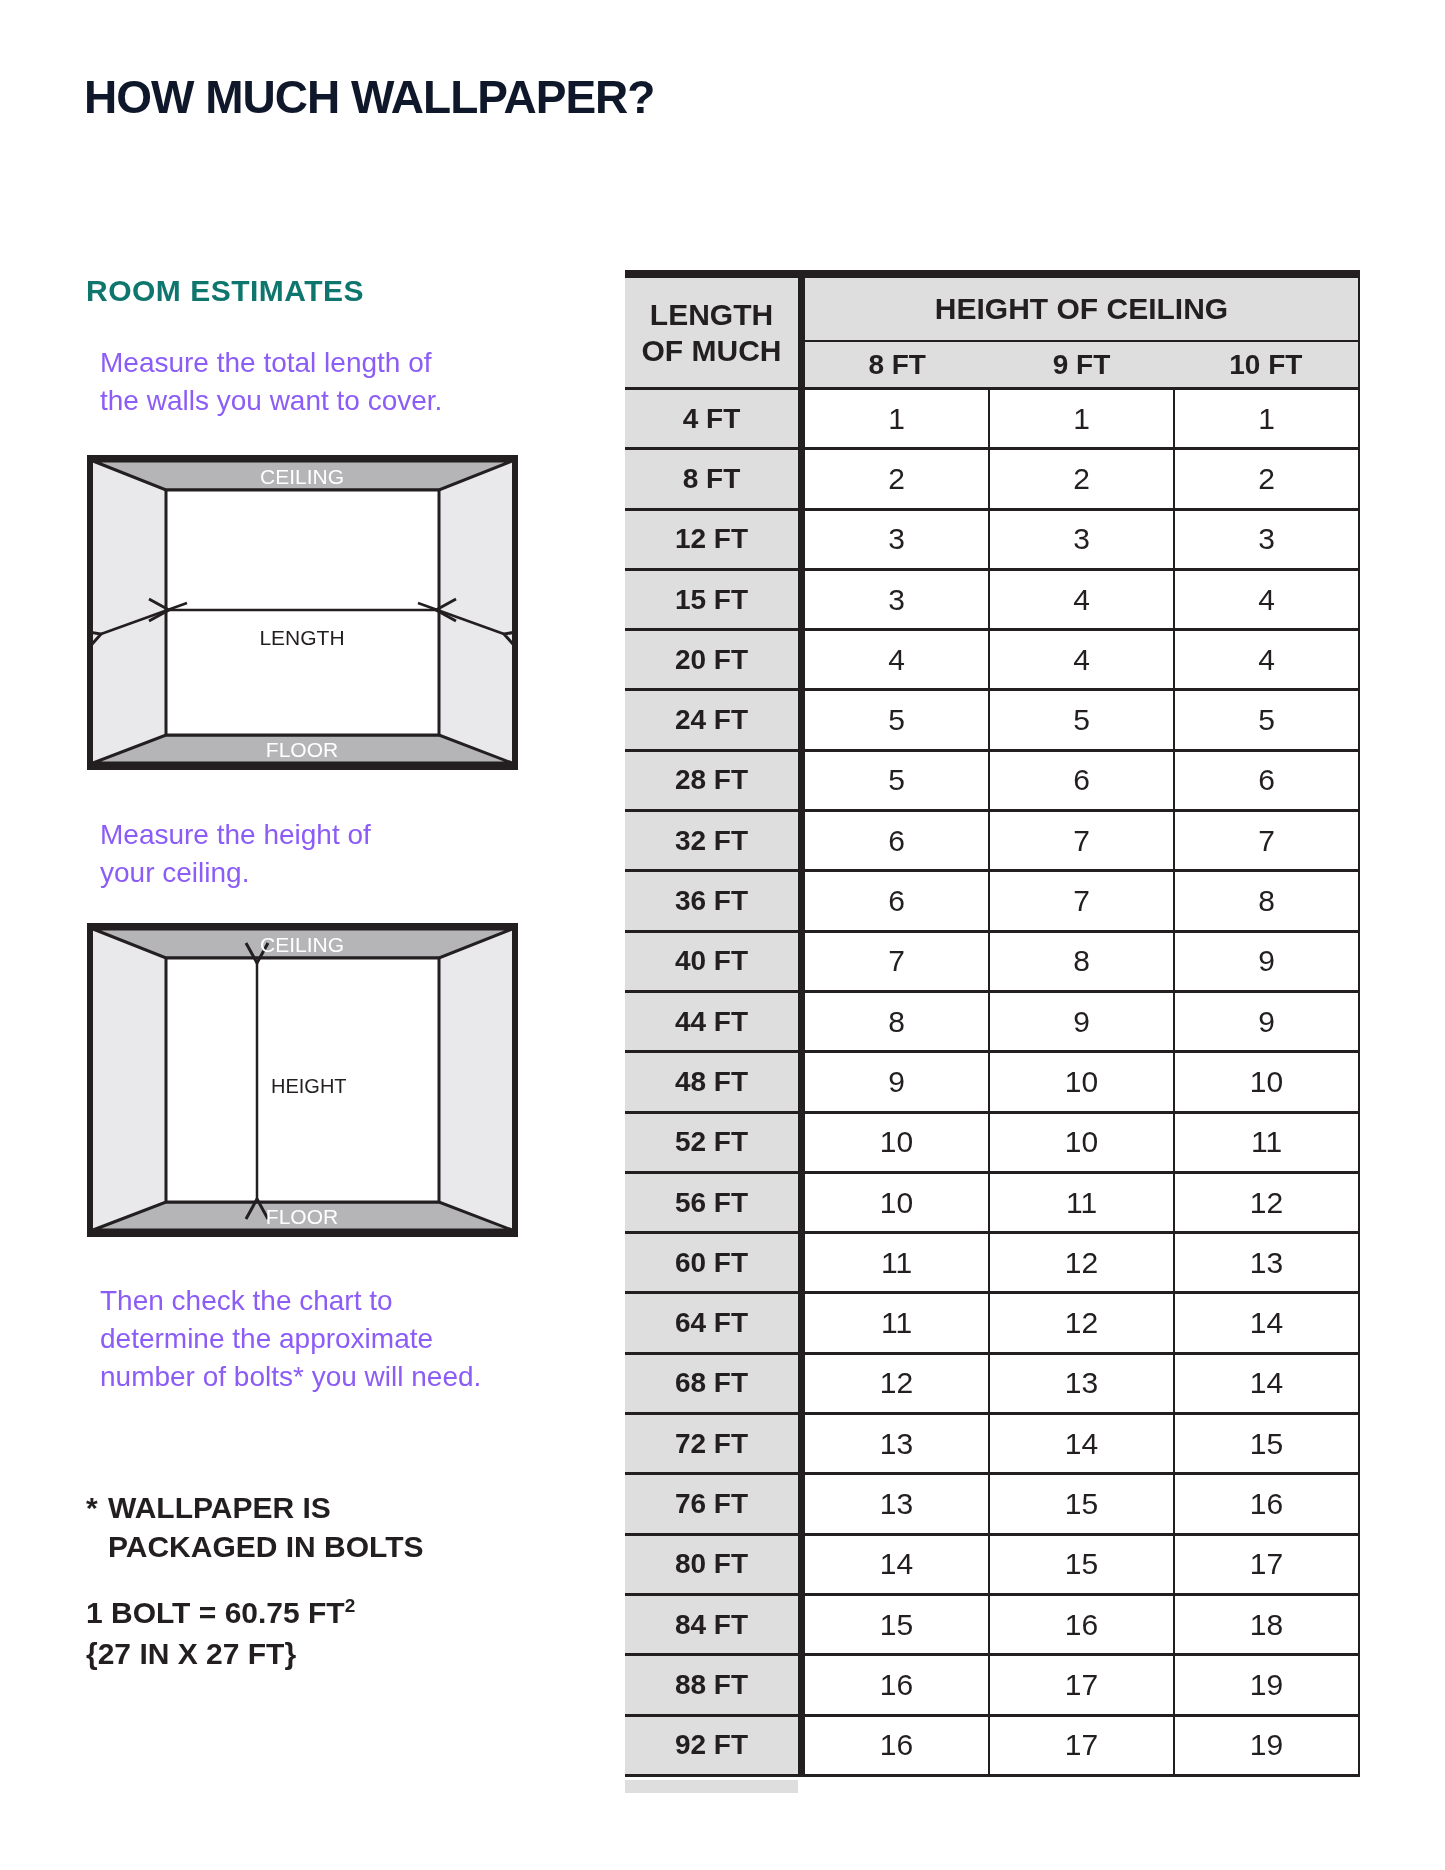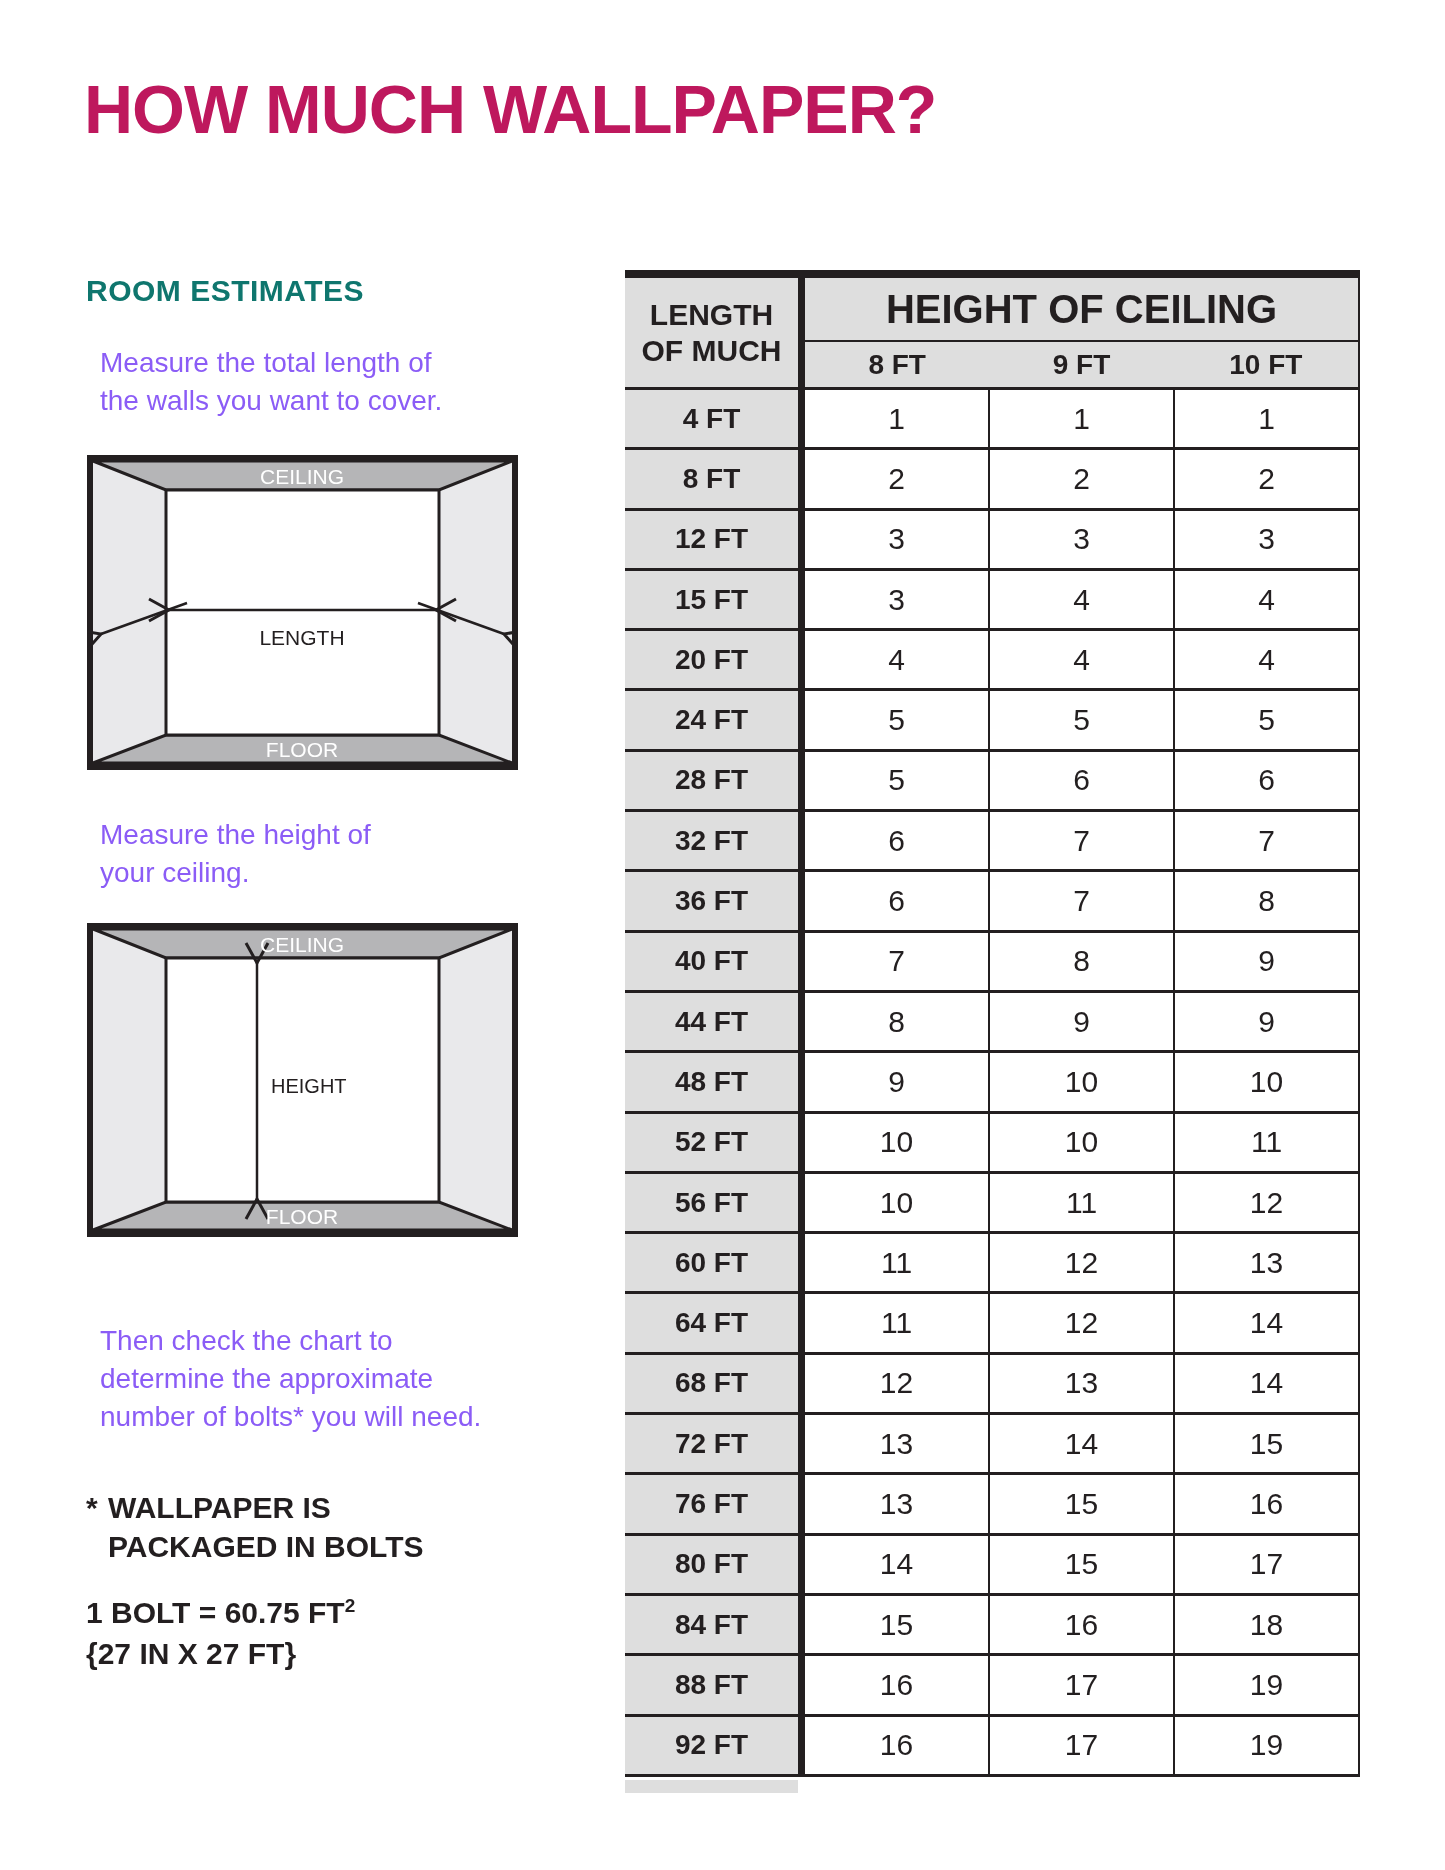--- a/index.html
+++ b/index.html
@@ -1,41 +1,41 @@
 <!DOCTYPE html>
 <html><head>
 <meta charset="utf-8">
 <style>
   html,body{margin:0;padding:0;background:#ffffff;}
   body{width:1445px;height:1870px;position:relative;overflow:hidden;
        font-family:"Liberation Sans","DejaVu Sans",sans-serif;color:#231f20;}
   .abs{position:absolute;}
-  #page-title{left:84px;top:70px;font-size:68px;font-weight:bold;color:#be185d;letter-spacing:-1px;}
+  #page-title{left:84px;top:70px;font-size:46px;font-weight:bold;color:#0f172a;letter-spacing:-1px;}
   .section-heading{font-size:30px;font-weight:bold;color:#0f766e;letter-spacing:0.5px;}
   #room-heading{left:86px;top:274px;}
   #table-heading{left:625px;top:274px;width:735px;text-align:center;}
   .para{left:100px;font-size:28px;line-height:38px;color:#8b5cf6;}
   #para1{top:344px;}
   #para2{top:816px;}
-  #para3{top:1282px;margin-top:40px;}
+  #para3{top:1282px;}
   #footnote{left:86px;top:1488px;font-size:30px;font-weight:bold;line-height:39px;}
   #footnote .fn-row{display:flex;}
   #footnote .star{width:22px;flex:0 0 22px;}
   #boltnote{left:86px;top:1592px;font-size:30px;font-weight:bold;line-height:41px;}
   #boltnote sup{font-size:19px;vertical-align:super;line-height:0;}
   
   #bolt-table{left:625px;top:270px;width:735px;border-top:8px solid #231f20;border-right:2px solid #231f20;box-sizing:border-box;}
   #bolt-table *{box-sizing:border-box;}
   .thead{display:flex;border-bottom:3px solid #231f20;}
   .col1{width:180px;flex:0 0 180px;background:#DEDEDE;border-right:7px solid #231f20;
         display:flex;flex-direction:column;align-items:center;justify-content:center;
         font-weight:bold;font-size:30px;line-height:36px;text-align:center;}
   .head-right{flex:1;display:flex;flex-direction:column;}
   .group-cell{height:64px;background:#DEDEDE;border-bottom:2px solid #231f20;
-              display:flex;align-items:center;justify-content:center;font-size:40px;font-weight:bold;}
+              display:flex;align-items:center;justify-content:center;font-size:30px;font-weight:bold;}
   .ft-row{height:45px;background:#DEDEDE;display:flex;}
   .ft-cell{flex:1;display:flex;align-items:center;justify-content:center;font-size:28px;font-weight:bold;}
   .trow{display:flex;height:60.3px;border-bottom:3px solid #231f20;}
   .trow .cell{display:flex;align-items:center;justify-content:center;}
   .trow .label{width:180px;flex:0 0 180px;background:#DEDEDE;border-right:7px solid #231f20;
                font-size:28px;font-weight:bold;text-align:right;}
   .trow .val{flex:1;font-size:30px;background:#ffffff;}
   .trow .bl{border-left:2px solid #231f20;}
   #table-tab{left:625px;top:1780px;width:173px;height:13px;background:#DEDEDE;}
   .diagram{display:block;}

